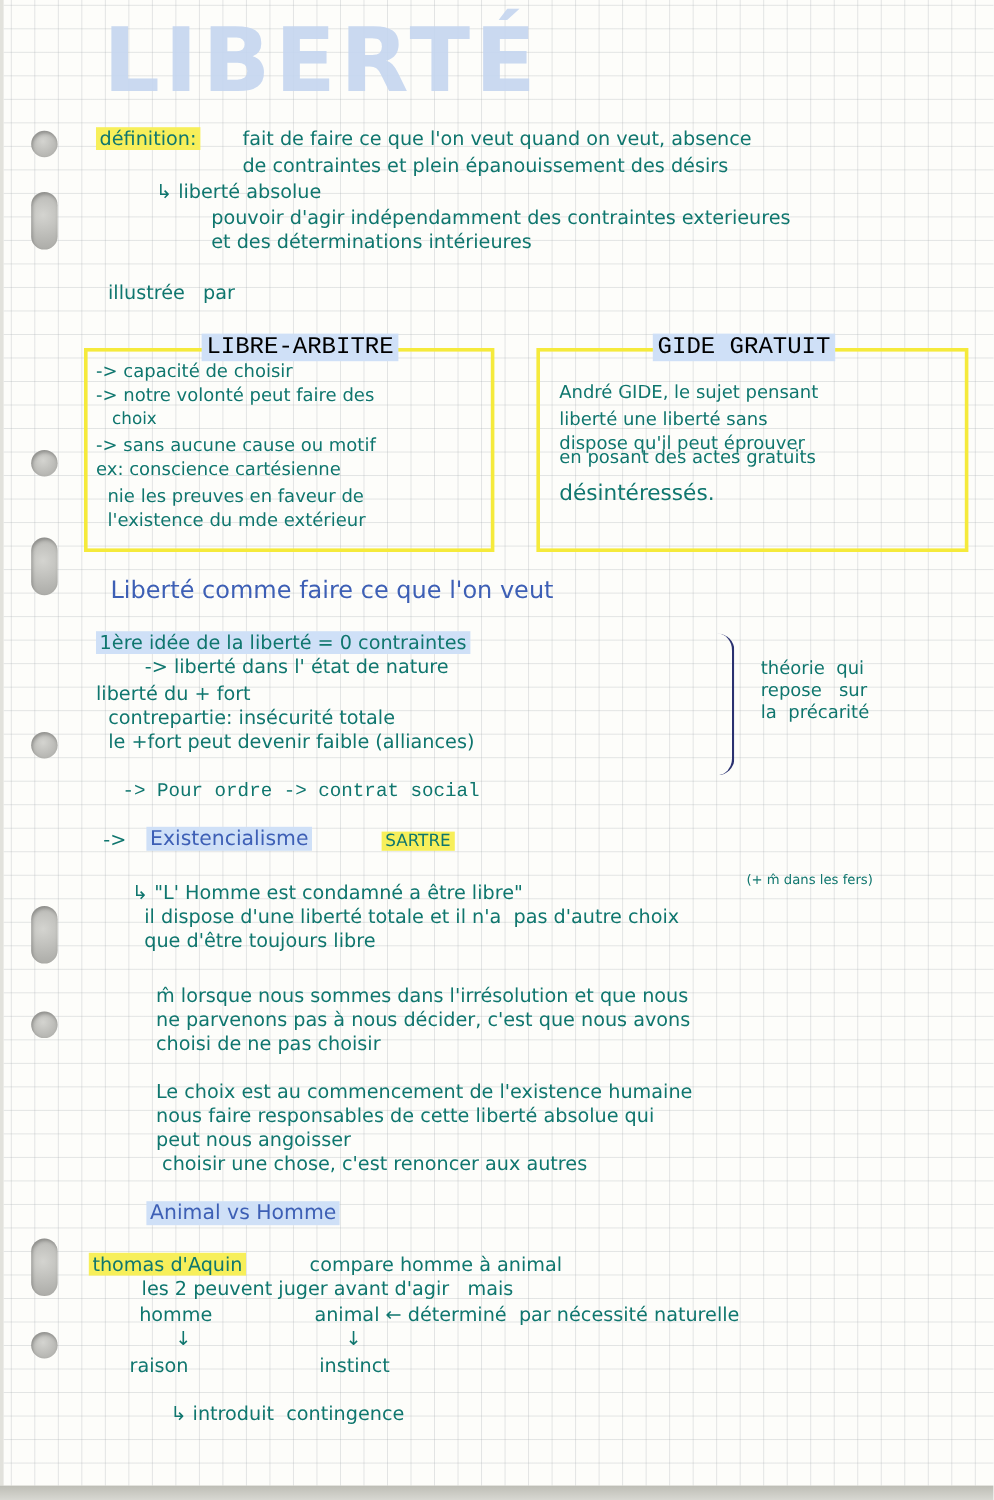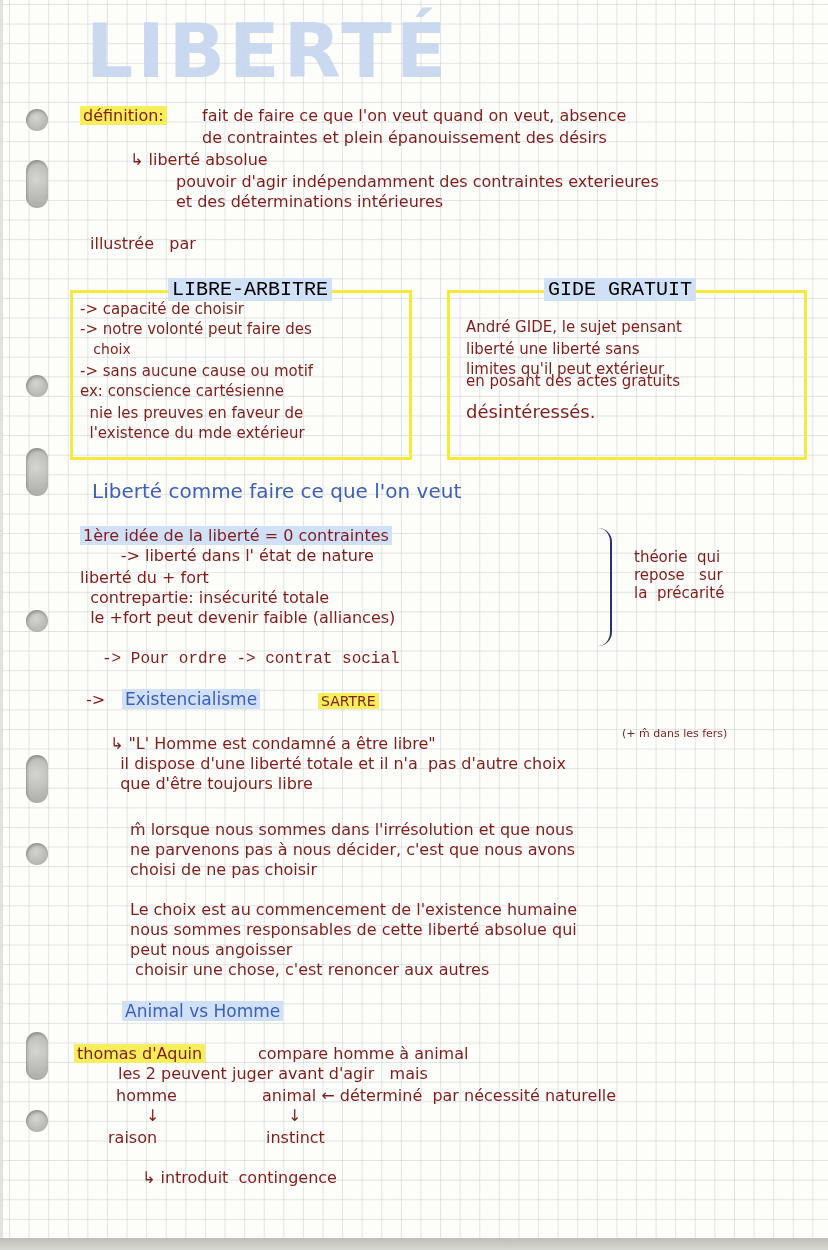--- a/index.html
+++ b/index.html
@@ -28,21 +28,21 @@
   }
   .hole.round { width:22px; height:22px; border-radius:50%; left:26px; }
   .hole.oval { width:22px; height:48px; border-radius:11px; left:26px; }
 
   .title {
     position:absolute; left:86px; top:8px;
     font-family:"DejaVu Sans", sans-serif; font-weight:bold;
     font-size:74px; letter-spacing:4px;
     color:#c5d6f0; opacity:0.9;
   }
-  .ink { color:#7f1d1d; font-family:"DejaVu Sans", sans-serif; font-size:16px; line-height:19.6px; position:absolute; white-space:pre; }
+  .ink { color:#0f766e; font-family:"DejaVu Sans", sans-serif; font-size:16px; line-height:19.6px; position:absolute; white-space:pre; }
   .blue { color:#3d5fb5; }
   .hl-yellow { background:#f7ef5a; padding:0 3px; }
   .hl-blue { background:#cfe0f7; padding:0 3px; }
   .heading { font-size:20px; }
 
   .box {
     position:absolute; border:3px solid #f5ea3b; background:transparent;
   }
   .box-title {
     position:absolute; font-size:20px; color:#000000; background:#cfe0f7; padding:0 4px;
@@ -88,21 +88,21 @@
 <div class="ink" style="left:80px; top:340px; font-size:14px;">   choix</div>
 <div class="ink" style="left:80px; top:362px; font-size:15px;">-&gt; sans aucune cause ou motif</div>
 <div class="ink" style="left:80px; top:382px; font-size:15px;">ex: conscience cartésienne</div>
 <div class="ink" style="left:80px; top:404px; font-size:15px;">  nie les preuves en faveur de</div>
 <div class="ink" style="left:80px; top:424px; font-size:15px;">  l'existence du mde extérieur</div>
 
 <div class="box" style="left:447px; top:290px; width:354px; height:164px;"></div>
 <div class="box-title" style="left:544px; top:278px;">GIDE GRATUIT</div>
 <div class="ink" style="left:466px; top:318px; font-size:15px;">André GIDE, le sujet pensant</div>
 <div class="ink" style="left:466px; top:340px; font-size:15px;">liberté une liberté sans</div>
-<div class="ink" style="left:466px; top:360px; font-size:15px;">limites qu'il peut extérieur</div>
+<div class="ink" style="left:466px; top:360px; font-size:15px;">dispose qu'il peut éprouver</div>
 <div class="ink" style="left:466px; top:372px; font-size:15px;">en posant des actes gratuits</div>
 <div class="ink" style="left:466px; top:402px; font-size:18px;">désintéressés.</div>
 
 <div class="ink blue heading" style="left:92px; top:482px;">Liberté comme faire ce que l'on veut</div>
 <div class="ink" style="left:80px; top:526px;"><span class="hl-blue">1ère idée de la liberté = 0 contraintes</span></div>
 <div class="ink" style="left:80px; top:546px;">        -&gt; liberté dans l' état de nature</div>
 <div class="ink" style="left:80px; top:568px;">liberté du + fort</div>
 <div class="ink" style="left:80px; top:588px;">  contrepartie: insécurité totale</div>
 <div class="ink" style="left:80px; top:608px;">  le +fort peut devenir faible (alliances)</div>
 <div class="brace"></div>
@@ -117,21 +117,21 @@
 <div class="ink" style="left:110px; top:734px;">↳ "L' Homme est condamné a être libre"</div>
 <div class="ink" style="left:110px; top:754px;">  il dispose d'une liberté totale et il n'a  pas d'autre choix</div>
 <div class="ink" style="left:110px; top:774px;">  que d'être toujours libre</div>
 <div class="ink small" style="left:622px; top:728px;">(+ m̂ dans les fers)</div>
 
 <div class="ink" style="left:130px; top:820px;">m̂ lorsque nous sommes dans l'irrésolution et que nous</div>
 <div class="ink" style="left:130px; top:840px;">ne parvenons pas à nous décider, c'est que nous avons</div>
 <div class="ink" style="left:130px; top:860px;">choisi de ne pas choisir</div>
 
 <div class="ink" style="left:130px; top:900px;">Le choix est au commencement de l'existence humaine</div>
-<div class="ink" style="left:130px; top:920px;">nous sommes responsables de cette liberté absolue qui</div>
+<div class="ink" style="left:130px; top:920px;">nous faire responsables de cette liberté absolue qui</div>
 <div class="ink" style="left:130px; top:940px;">peut nous angoisser</div>
 <div class="ink" style="left:130px; top:960px;"> choisir une chose, c'est renoncer aux autres</div>
 
 <div class="ink blue" style="left:122px; top:1002px; font-size:17px;"><span class="hl-blue">Animal vs Homme</span></div>
 <div class="ink" style="left:74px; top:1044px;"><span class="hl-yellow">thomas d'Aquin</span></div>
 <div class="ink" style="left:258px; top:1044px;">compare homme à animal</div>
 <div class="ink" style="left:118px; top:1064px;">les 2 peuvent juger avant d'agir   mais</div>
 <div class="ink" style="left:116px; top:1086px;">homme</div>
 <div class="ink" style="left:262px; top:1086px;">animal ← déterminé  par nécessité naturelle</div>
 <div class="ink" style="left:146px; top:1106px;">↓</div>

